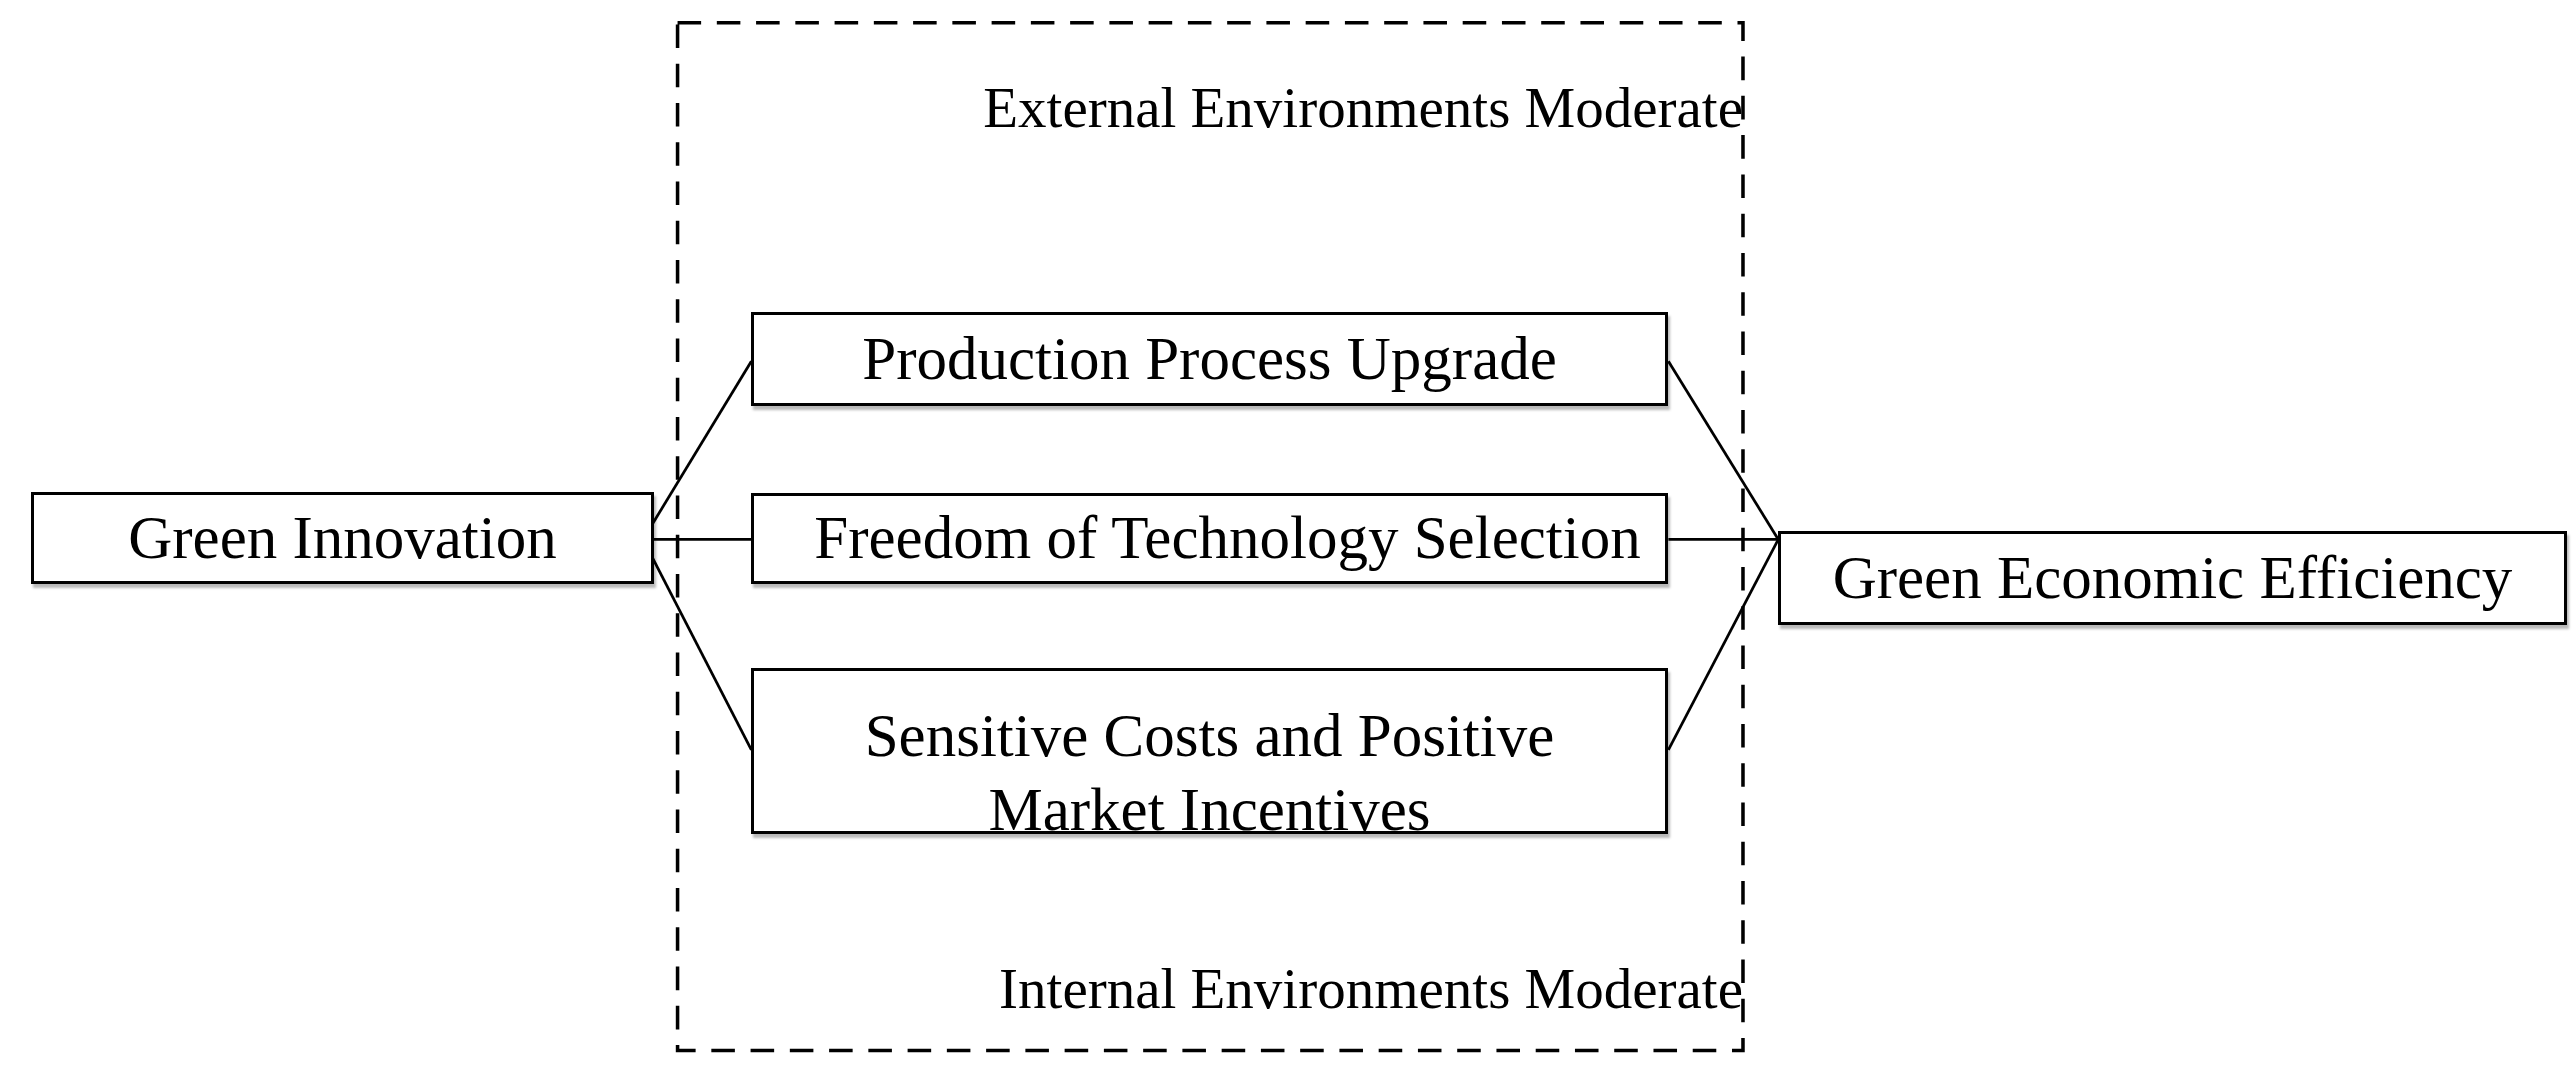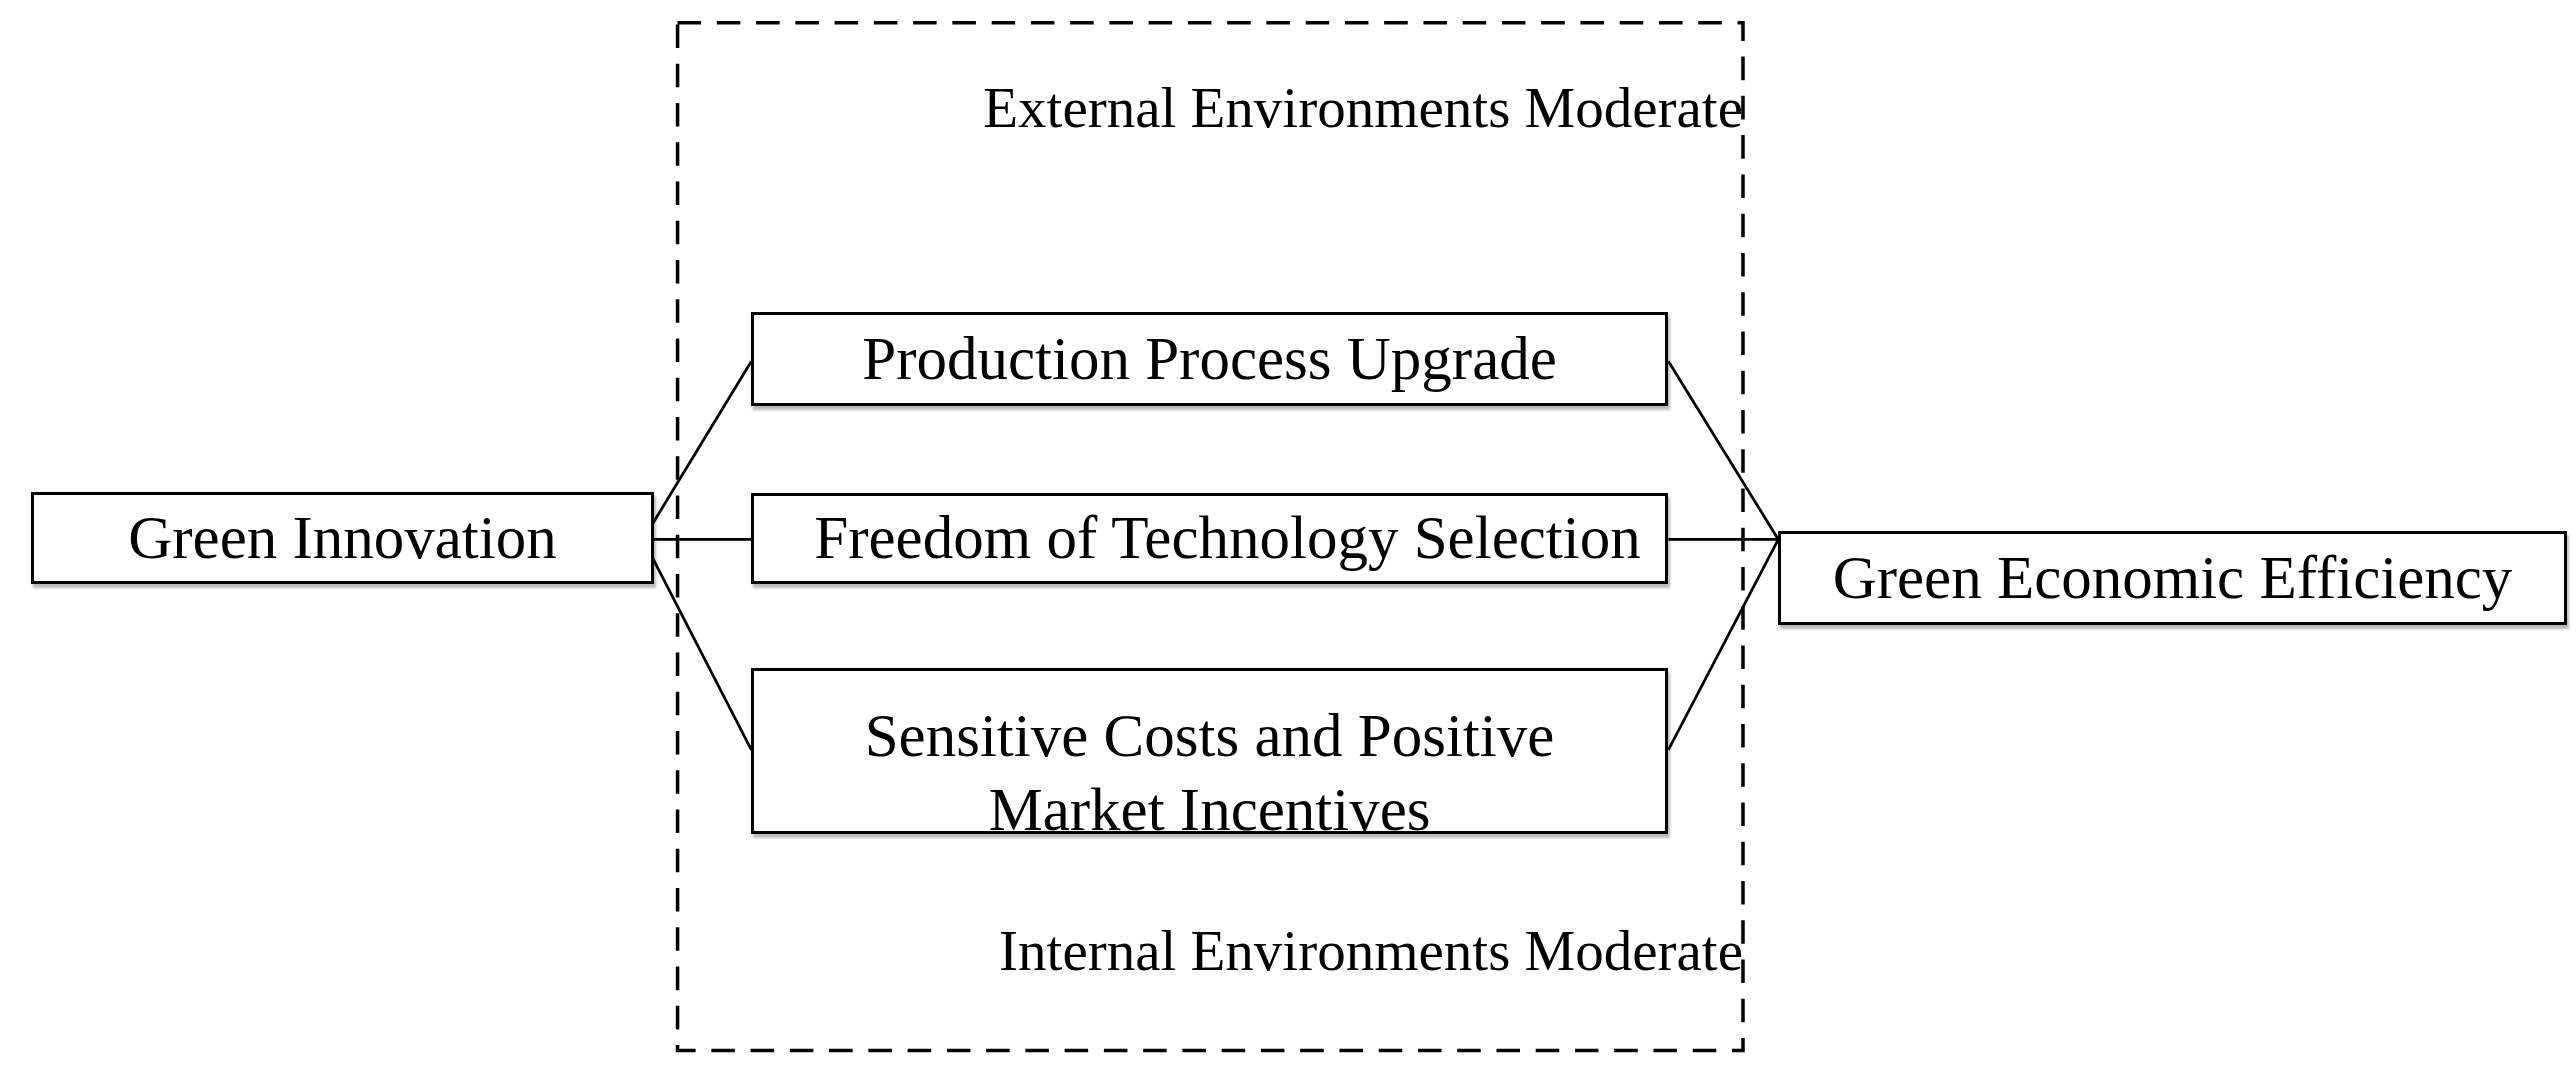--- a/index.html
+++ b/index.html
@@ -53,21 +53,21 @@
     font-size: 57px;
     color: #000000;
   }
   
   .box-green-innovation   { left: 31px;   top: 492px; width: 623px;  height: 92px; align-items: center; }
   .box-production         { left: 751px;  top: 312px; width: 917px; height: 94px; font-family: Liberation Serif, serif; }
   .box-freedom            { left: 751px;  top: 493px; width: 917px; height: 91px; padding-left: 36px; }
   .box-sensitive          { left: 751px;  top: 668px; width: 917px; height: 166px; }
   .box-green-efficiency   { left: 1778px; top: 491px; width: 789px; height: 94px; margin-top: 40px; }
   .label-external         { top: 75px; }
-  .label-internal         { top: 918px; }
+  .label-internal         { top: 956px; }
 </style>
 </head>
 <body>
 
 <div class="canvas">
 
   <svg class="connector-layer" viewBox="0 0 3281 1369" xmlns="http://www.w3.org/2000/svg">
 
     <rect x="863" y="29" width="1357" height="1309" fill="none" stroke="#000000" stroke-width="4.5" stroke-dasharray="30 20"></rect>
 

